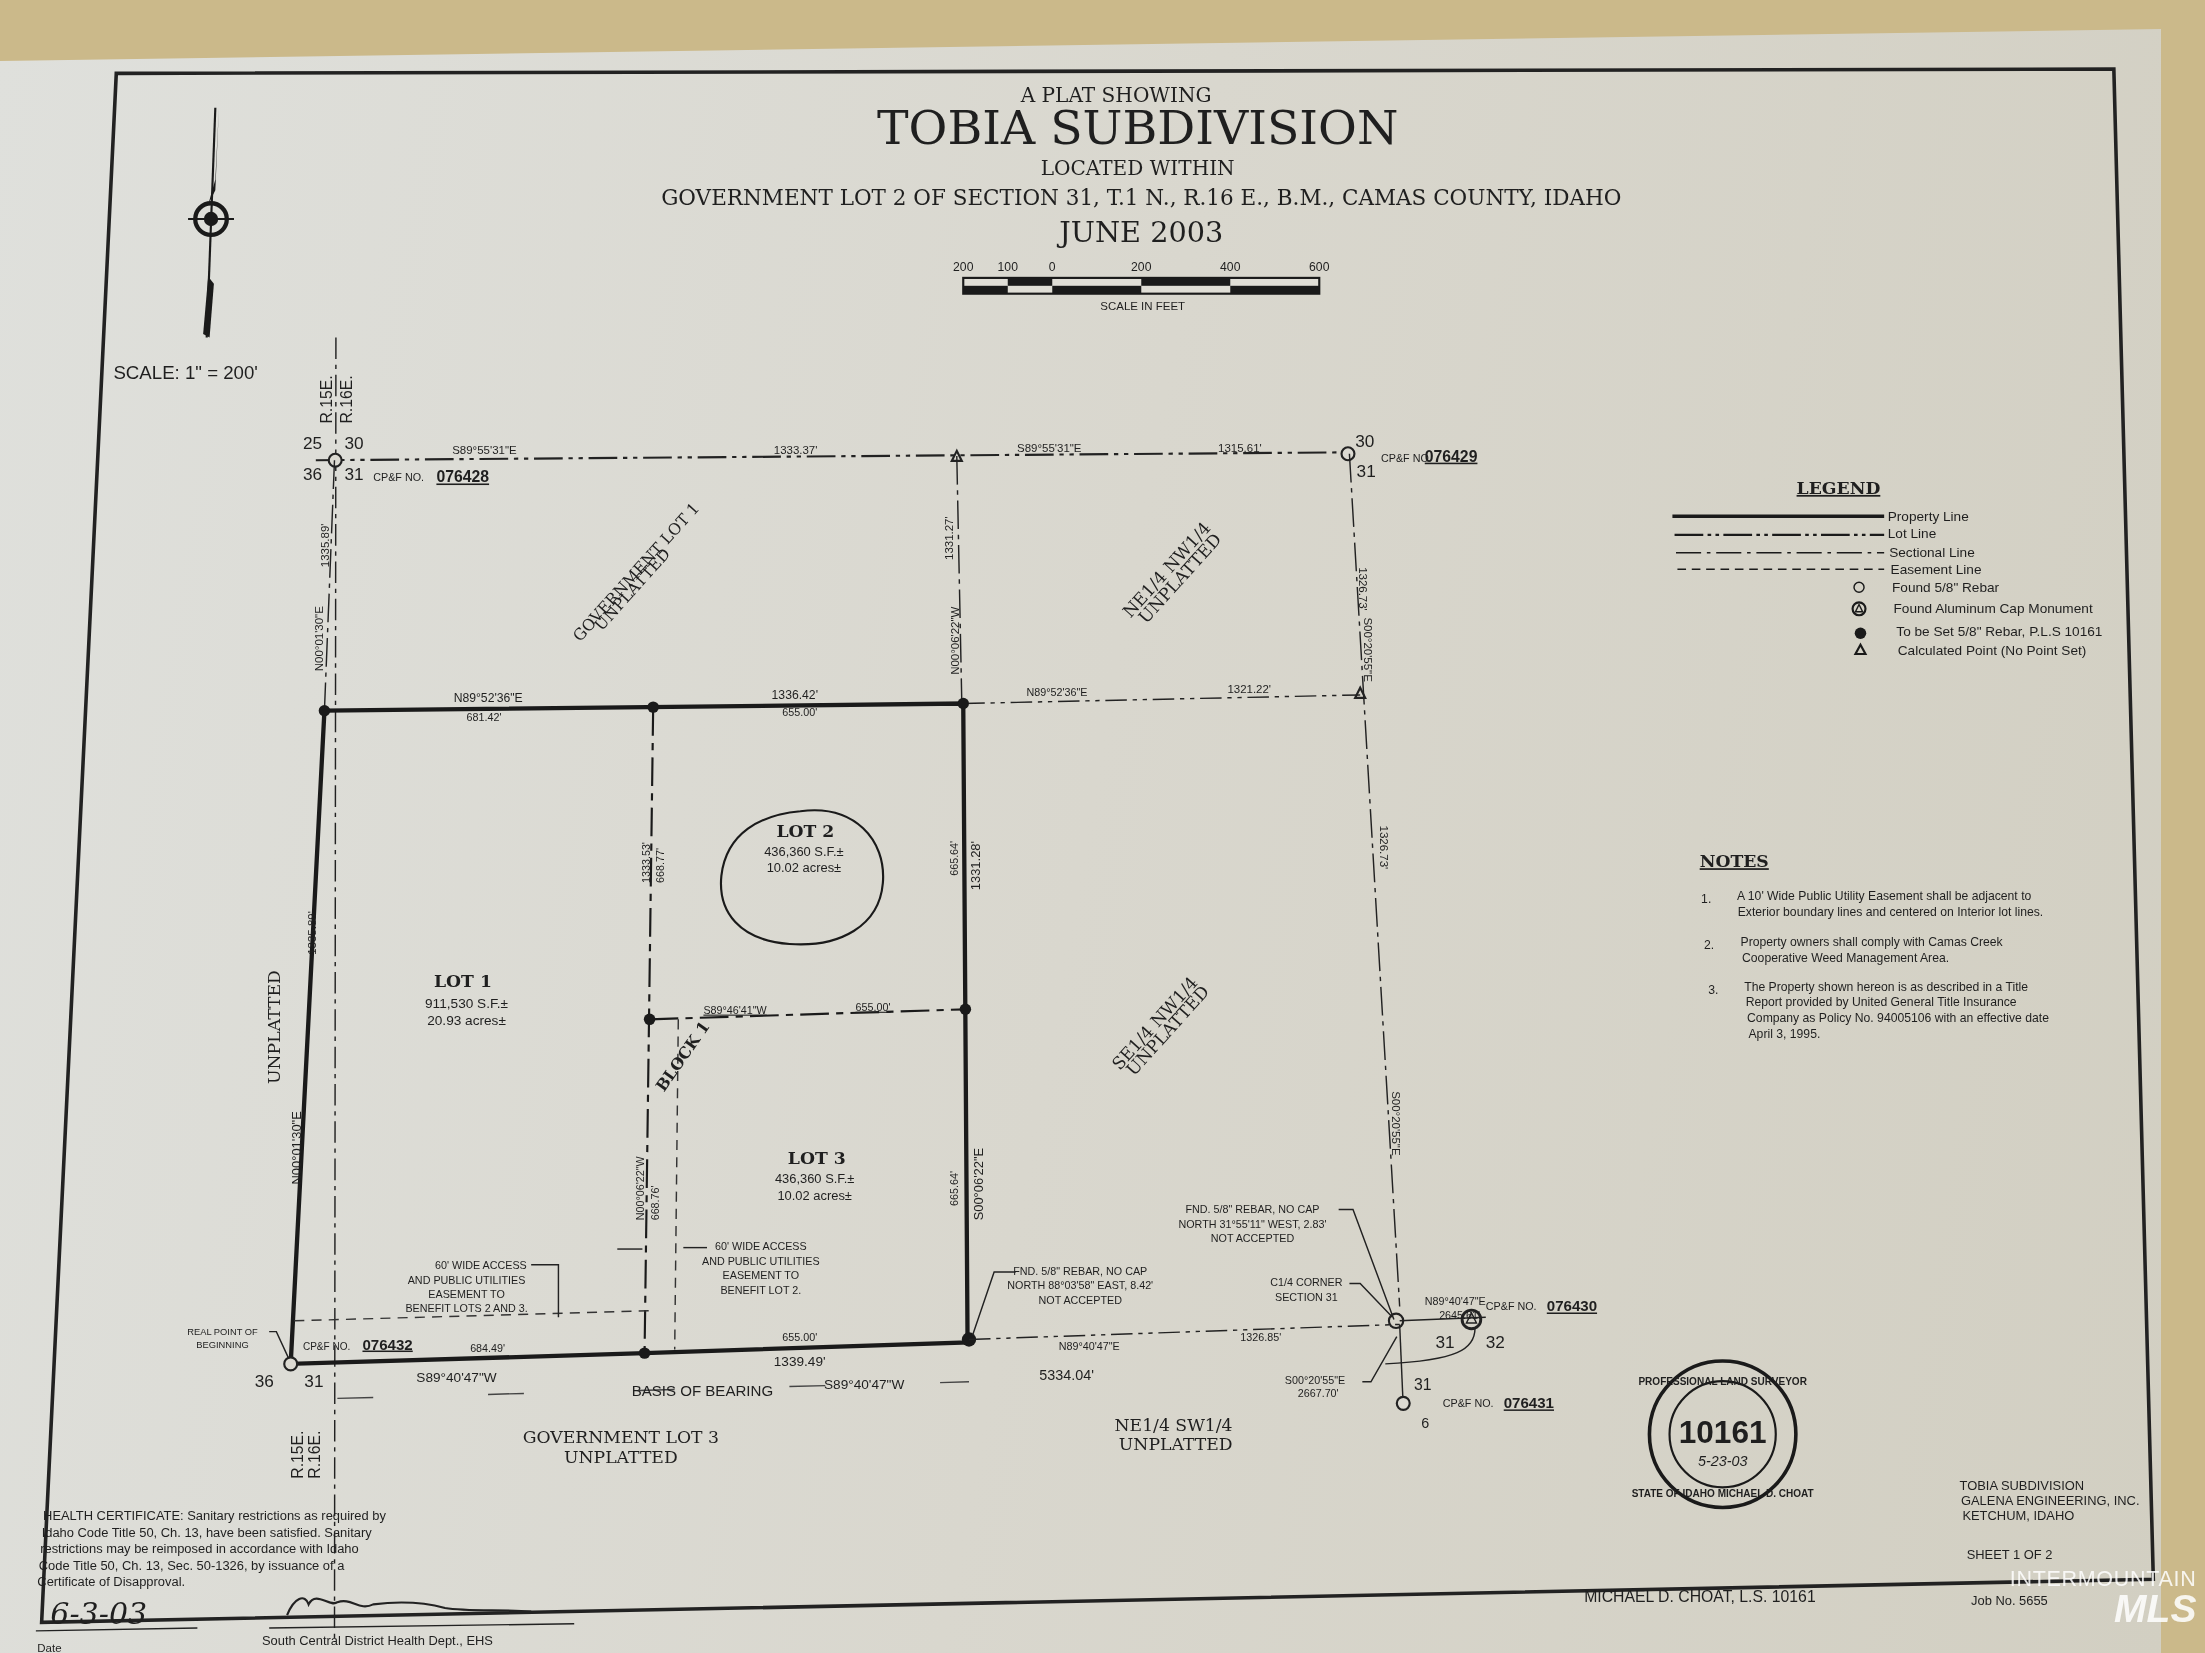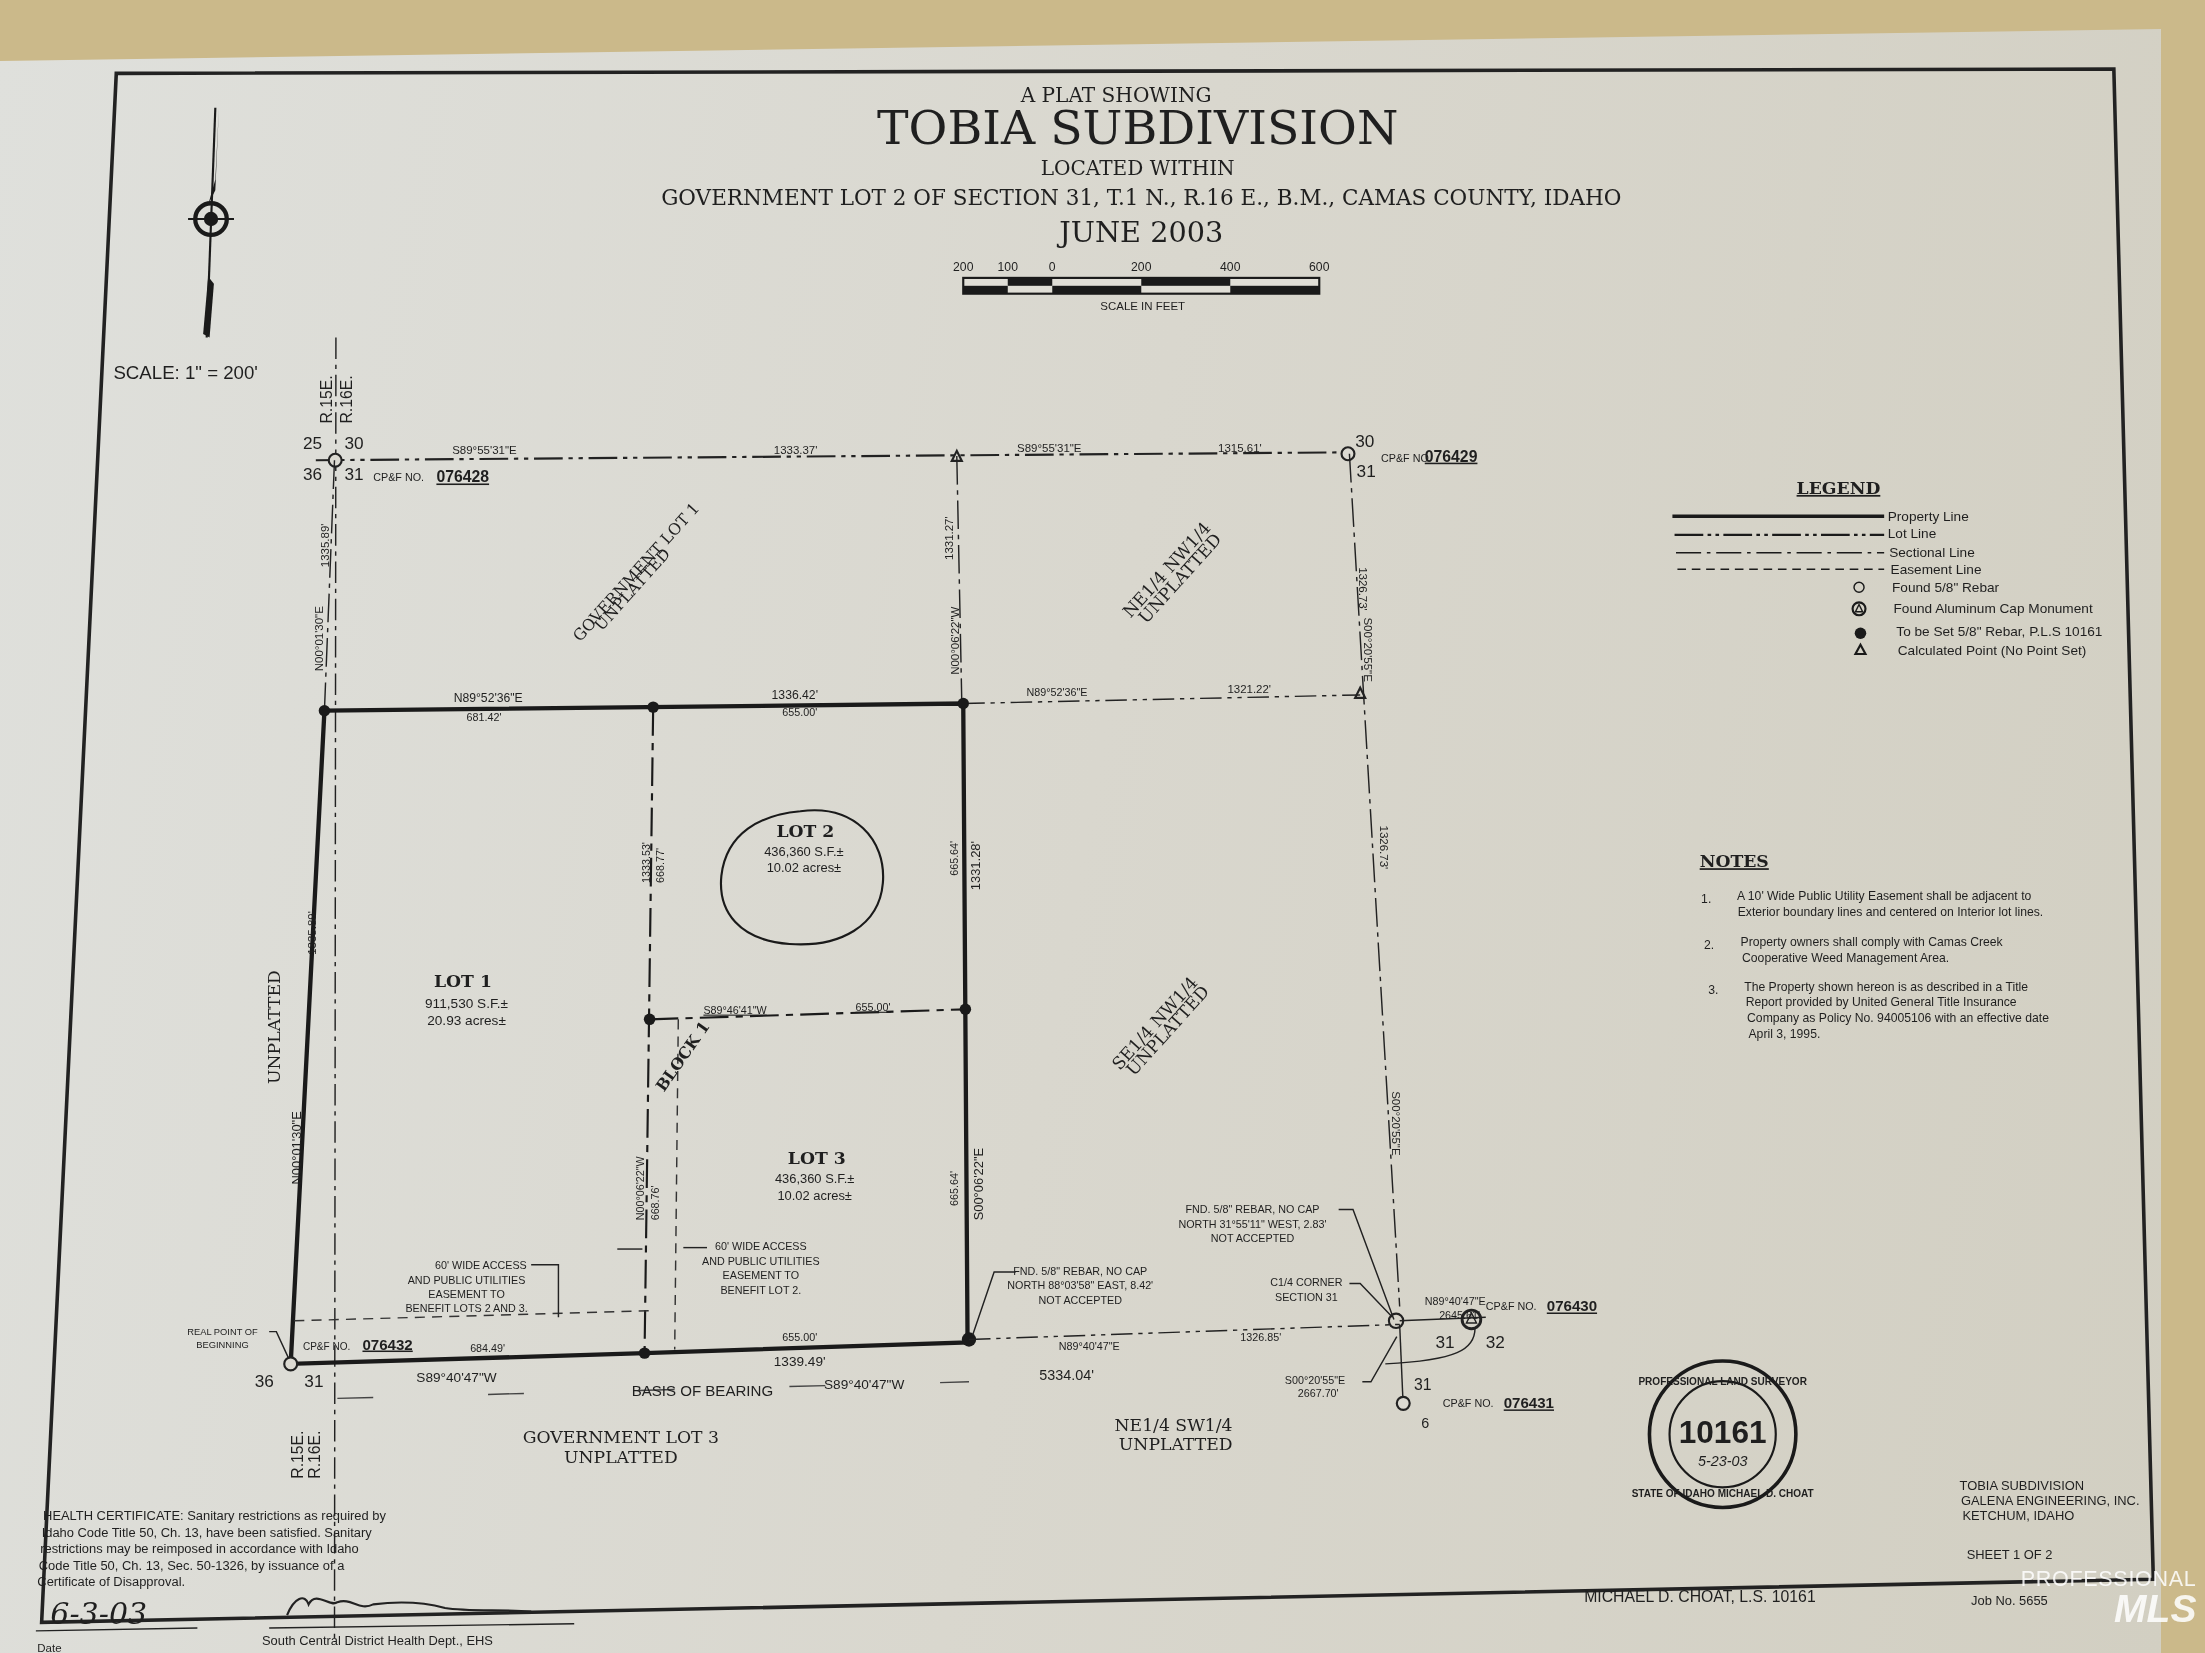--- a/index.html
+++ b/index.html
@@ -327,16 +327,16 @@
   <g>
     <text x="2730" y="2076" font-size="18">TOBIA SUBDIVISION</text>
     <text x="2732" y="2097" font-size="18">GALENA ENGINEERING, INC.</text>
     <text x="2734" y="2118" font-size="18">KETCHUM, IDAHO</text>
     <text x="2740" y="2172" font-size="18">SHEET 1 OF 2</text>
     <text x="2746" y="2236" font-size="18">Job No. 5655</text>
   </g>
 </svg>
 
 <div class="watermark">
-  <span class="wm1">PROFESSIONAL</span>
+  <span class="wm1">INTERMOUNTAIN</span>
   <span class="wm2">MLS</span>
 </div>
 
 
 </body></html>

